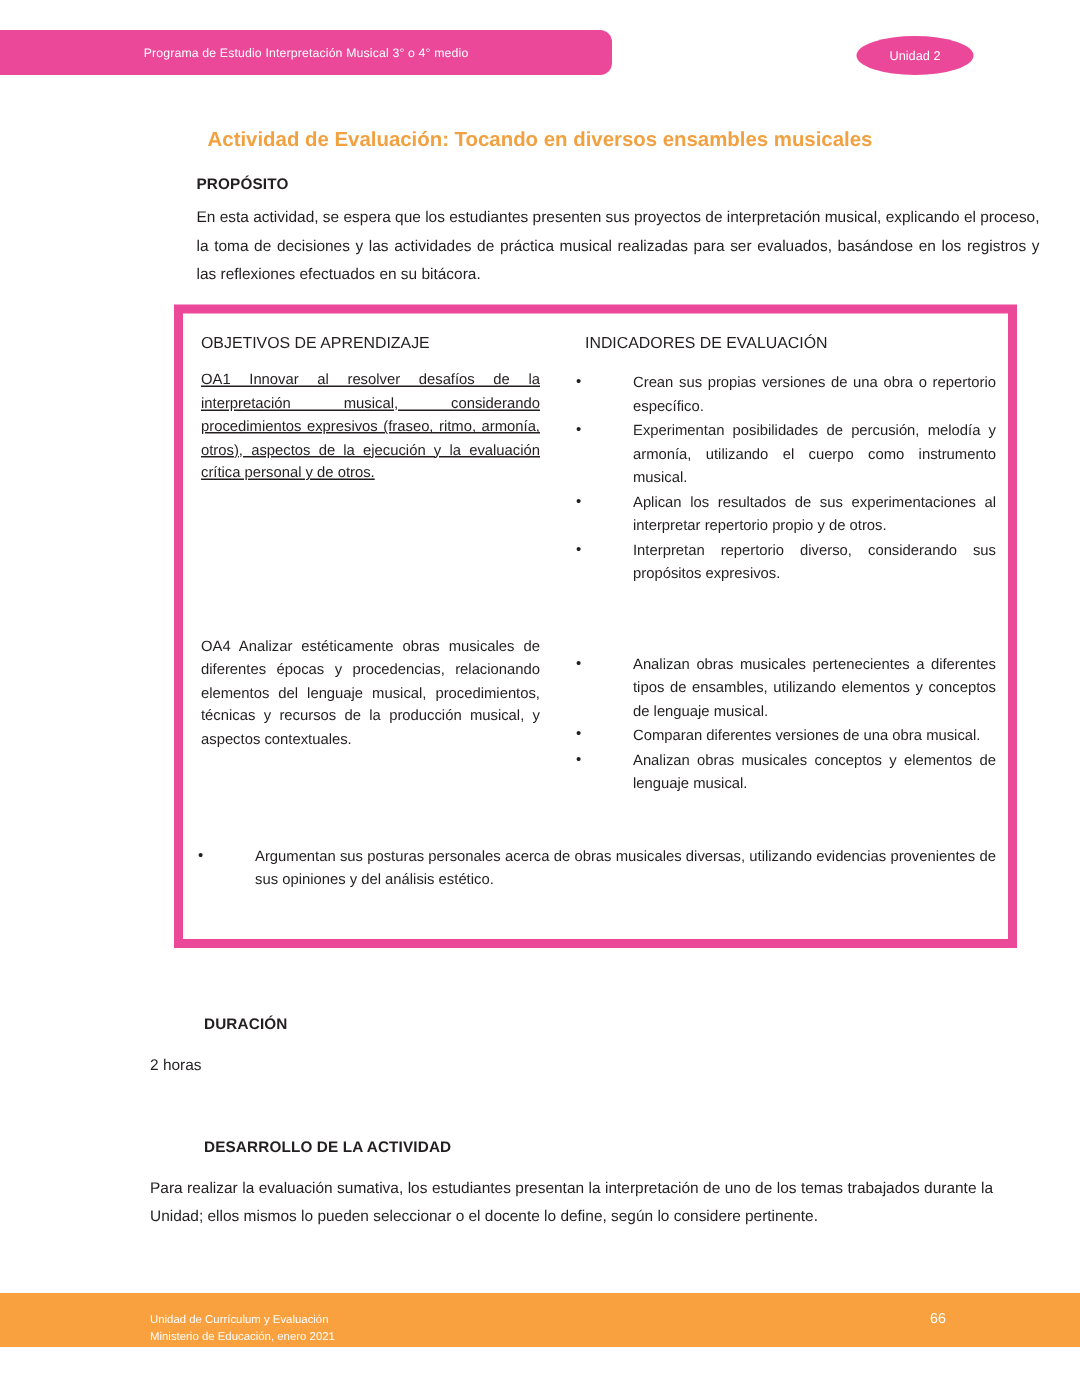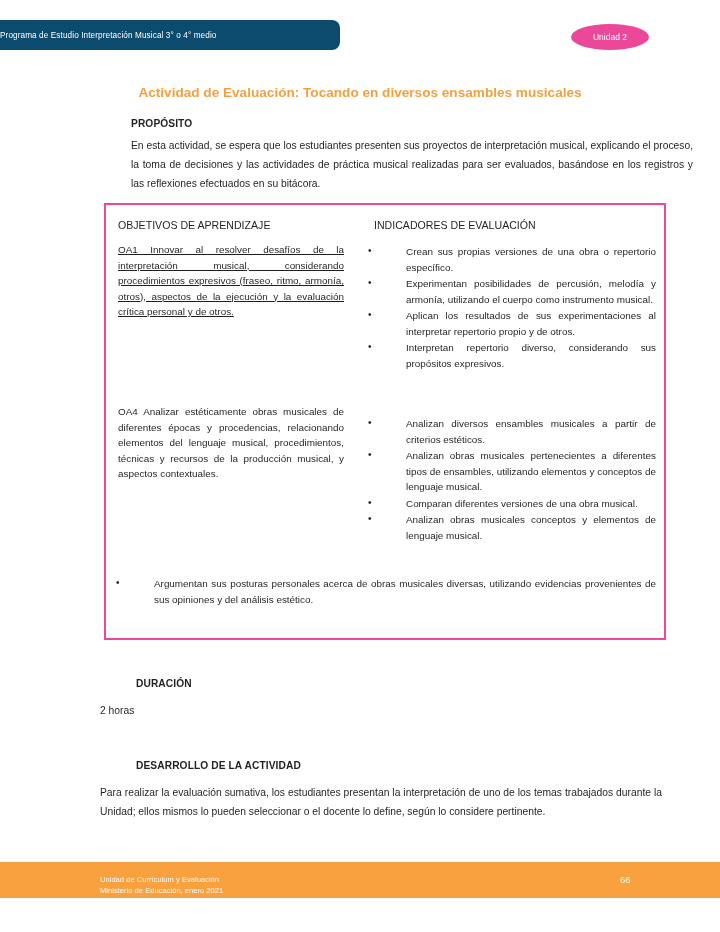--- a/index.html
+++ b/index.html
@@ -14,27 +14,28 @@
     color: #231f20;
     position: relative;
     overflow: hidden;
   }
 
   
   .header-band {
     position: absolute;
     top: 20px;
     left: 0;
-    width: 340px;
+    width: 408px;
     height: 30px;
-    background: #0c4a6e;
+    background: #ec4899;
     border-top-right-radius: 8px;
     border-bottom-right-radius: 8px;
     display: flex;
     align-items: center;
+    justify-content: center;
   }
   .header-band-label {
     color: #ffffff;
     font-size: 8.2px;
     letter-spacing: 0.1px;
     white-space: nowrap;
   }
 
   .unit-pill {
     position: absolute;
@@ -85,24 +86,24 @@
     font-size: 10.3px;
     line-height: 19px;
     color: #231f20;
     margin: 0;
     text-align: justify;
   }
 
   
   .oa-table {
     position: absolute;
-    left: 104px;
+    left: 116px;
     top: 203px;
     width: 562px;
-    border: 2px solid #ec4899;
+    border: 6px solid #ec4899;
     box-sizing: border-box;
     background: #ffffff;
   }
   .oa-table-head {
     display: flex;
     padding: 10px 0 3px 0;
   }
   .oa-table-head .col-head-left {
     width: 252px;
     padding-left: 12px;
@@ -241,21 +242,20 @@
         <li>Aplican los resultados de sus experimentaciones al interpretar repertorio propio y de otros.</li>
         <li>Interpretan repertorio diverso, considerando sus propósitos expresivos.</li>
       </ul>
     </div>
   </div>
 
   <div class="oa-row row-2">
     <div class="oa-cell">OA4 Analizar estéticamente obras musicales de diferentes épocas y procedencias, relacionando elementos del lenguaje musical, procedimientos, técnicas y recursos de la producción musical, y aspectos contextuales.</div>
     <div class="ind-cell">
       <ul class="ind-list">
-        <li>Analizan diversos ensambles musicales a partir de criterios estéticos.</li>
         <li>Analizan obras musicales pertenecientes a diferentes tipos de ensambles, utilizando elementos y conceptos de lenguaje musical.</li>
         <li>Comparan diferentes versiones de una obra musical.</li>
         <li>Analizan obras musicales conceptos y elementos de lenguaje musical.</li>
       </ul>
     </div>
   </div>
 
   <div class="oa-row row-3">
     <div class="ind-cell">
       <ul class="ind-list">

